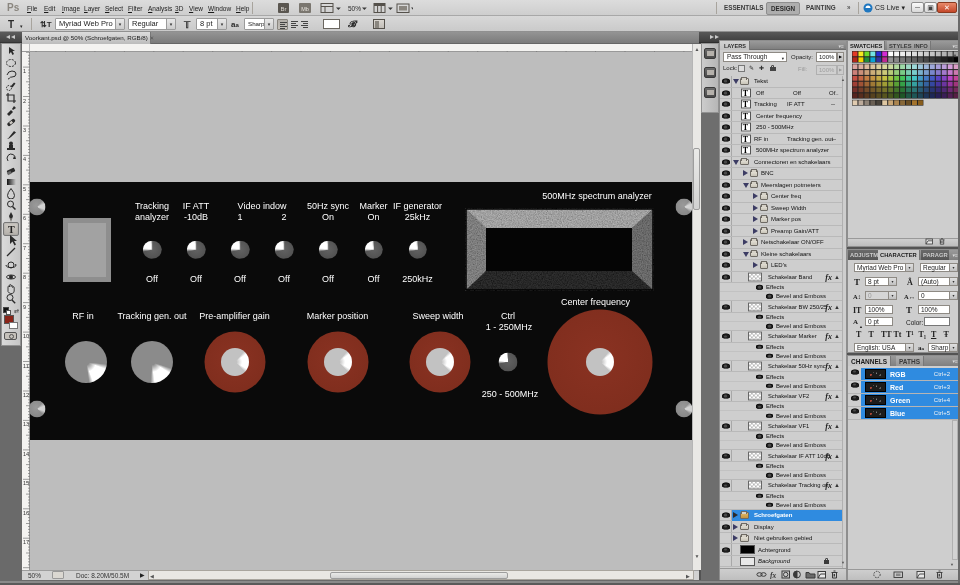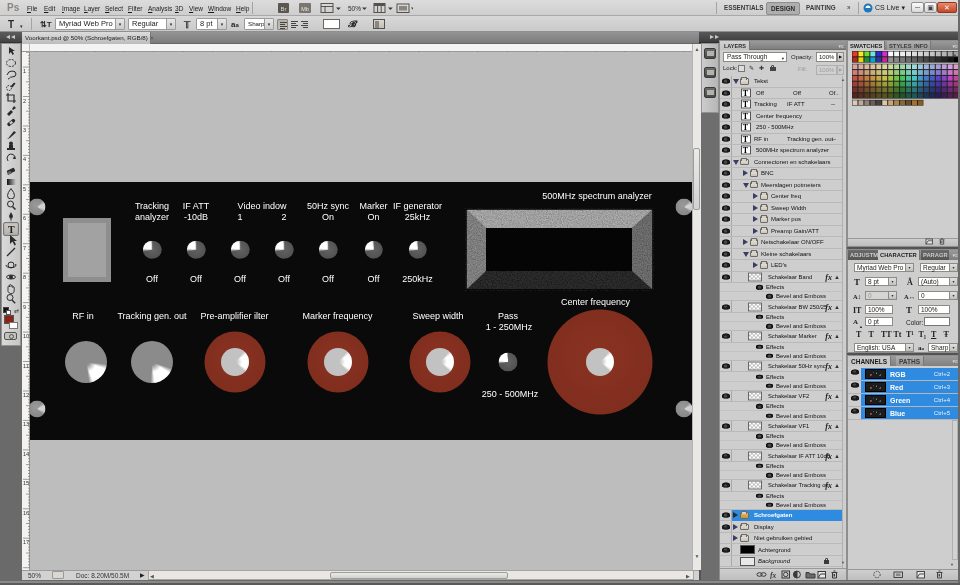--- a/index.html
+++ b/index.html
@@ -816,24 +816,24 @@
 <div class="knob kinner" style="left:204.5px;top:309.5px"></div>
 <div class="knob kred" style="left:307.5px;top:309.5px;width:61.0px;height:61.0px"></div>
 <div class="knob kinner" style="left:307.5px;top:309.5px"></div>
 <div class="knob kred" style="left:409.5px;top:309.5px;width:61.0px;height:61.0px"></div>
 <div class="knob kinner" style="left:409.5px;top:309.5px"></div>
 <div class="knob kred" style="left:570px;top:309.5px;width:105.0px;height:105.0px"></div>
 <div class="knob kinner" style="left:570px;top:309.5px"></div>
 <div class="knob ksm" style="left:478px;top:309.5px;width:19px;height:19px"></div>
 <div class="ctext" style="left:53px;top:258.5px">RF in</div>
 <div class="ctext" style="left:122px;top:258.5px">Tracking gen. out</div>
-<div class="ctext" style="left:204.5px;top:258.5px">Pre-amplifier ilter</div>
-<div class="ctext" style="left:307.5px;top:258.5px">Marker frequency</div>
+<div class="ctext" style="left:204.5px;top:258.5px">Pre-amplifier gain</div>
+<div class="ctext" style="left:307.5px;top:258.5px">Marker position</div>
 <div class="ctext" style="left:408px;top:258.5px">Sweep width</div>
-<div class="ctext" style="left:478px;top:258.5px">Pass</div>
+<div class="ctext" style="left:478px;top:258.5px">Ctrl</div>
 <div class="ctext" style="left:479px;top:269.5px">1 - 250MHz</div>
 <div class="ctext" style="left:480px;top:337px">250 - 500MHz</div>
 <div class="knob screw" style="left:7px;top:154.5px"></div>
 <div class="knob screw" style="left:7px;top:357px"></div>
 <div class="knob screw" style="left:653.5px;top:155px"></div>
 <div class="knob screw" style="left:653.5px;top:357px"></div>
 </div>
 <div class="abs" id="vscroll"></div>
 <div class="sarr" style="left:693px;top:45px;width:8px">▲</div>
 <div class="sbthumb" style="left:693px;top:148px;width:7px;height:62px"></div>

